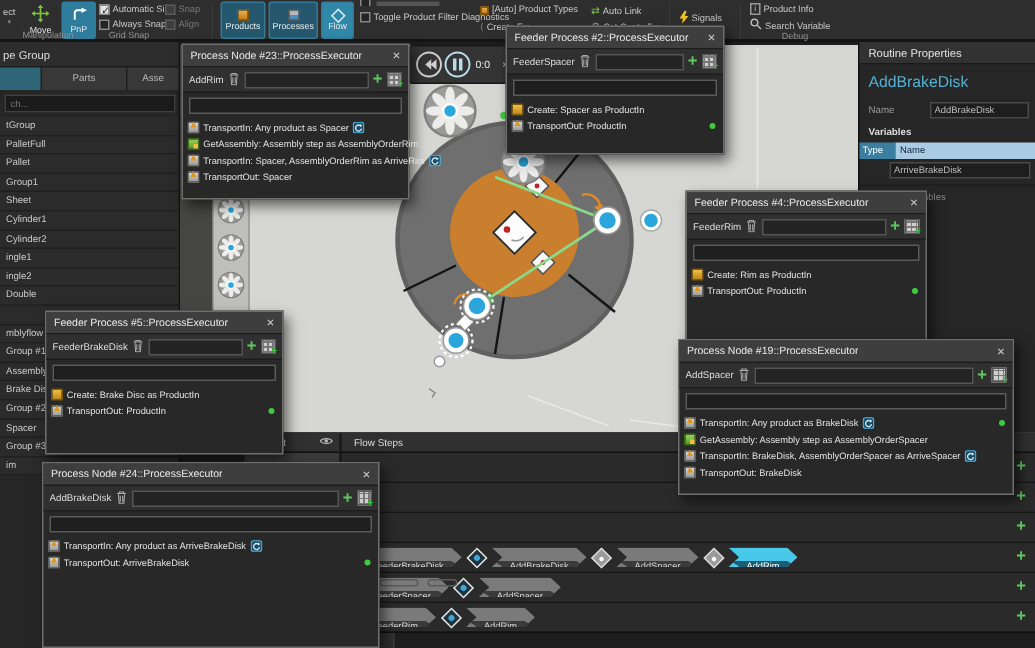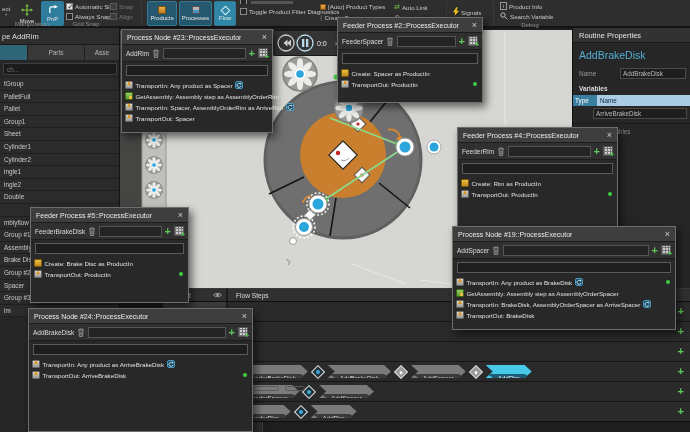--- a/index.html
+++ b/index.html
@@ -320,21 +320,21 @@
         <circle cx="29" cy="12" r="8" fill="none" stroke="#b8dcec" stroke-width="1.3"></circle>
         <rect x="26" y="8" width="2.3" height="8" fill="#b8dcec"></rect>
         <rect x="30" y="8" width="2.3" height="8" fill="#b8dcec"></rect>
       </g>
     </svg>
     <span style="color:#ededed;font-size:7px;margin-left:3px;">0:0</span>
     <span style="color:#bbbbbb;font-size:7px;margin-left:8px;">×</span>
   </div>
 
   <div class="sidebar">
-    <div class="sb-title">pe AddRim</div>
+    <div class="sb-title">pe Group</div>
     <div class="sb-tabs" id="sb-tabs">
         <div class="tab sel"></div>
         <div class="tab">Parts</div>
         <div class="tab">Asse</div>
       </div>
     <input class="sb-search" placeholder="ch..." style="">
     <div id="sb-items">
         <div class="sb-row">tGroup</div>
         <div class="sb-row">PalletFull</div>
         <div class="sb-row">Pallet</div>

